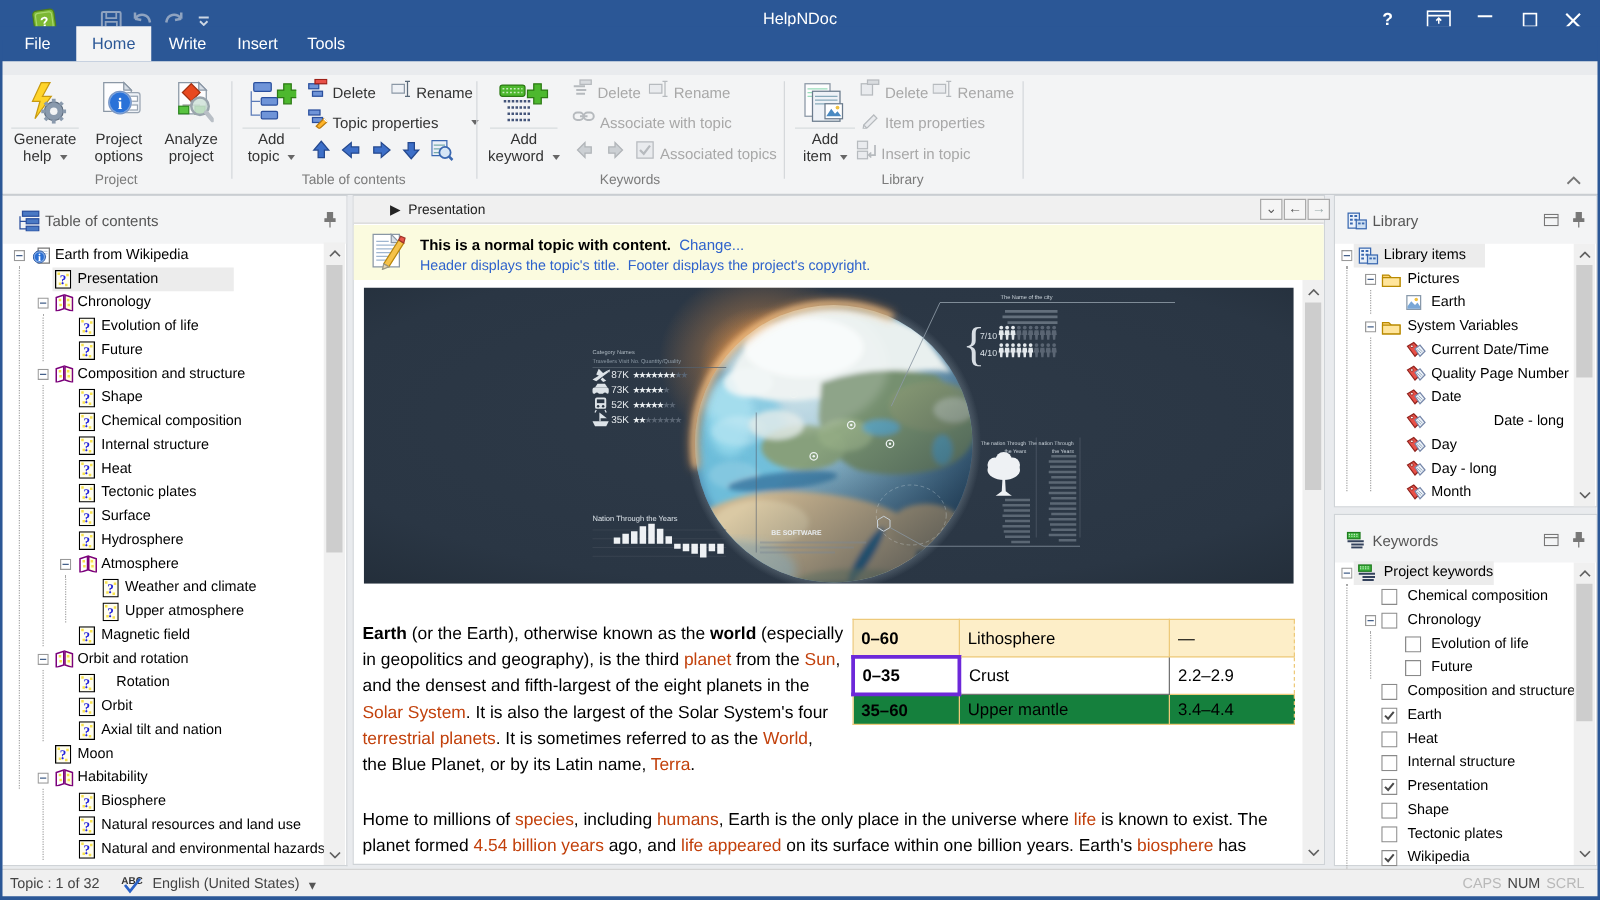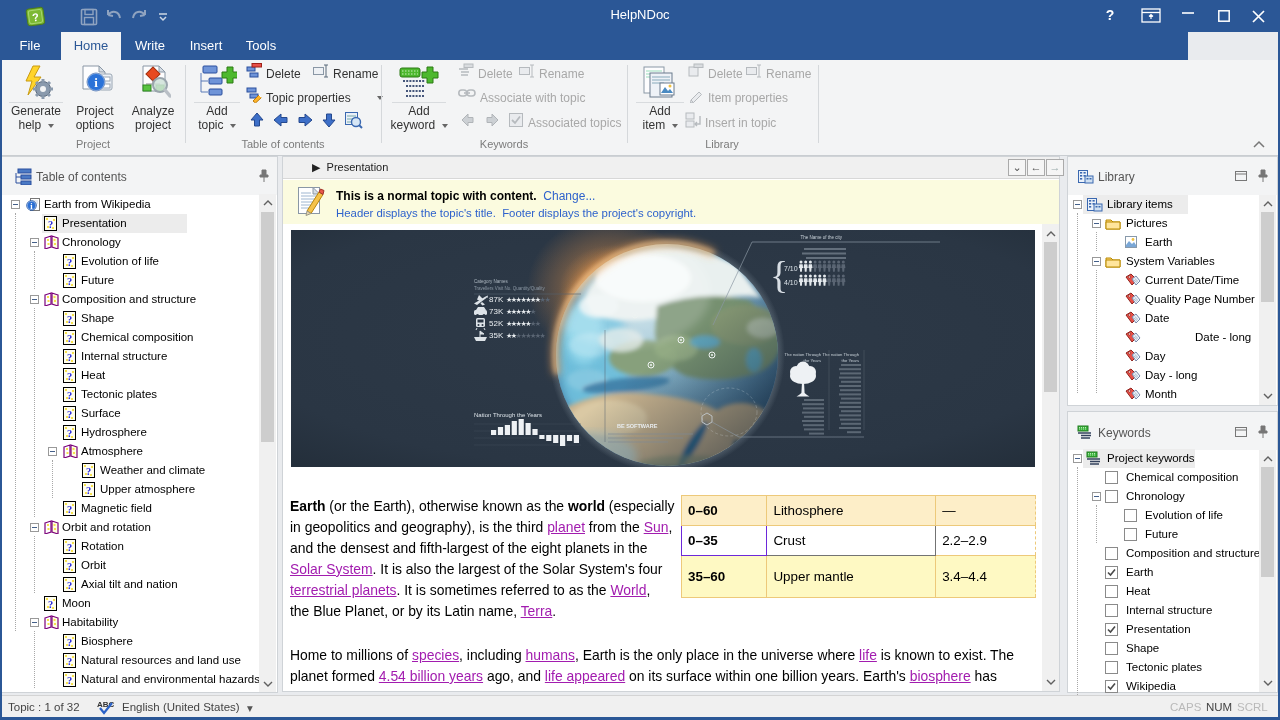--- a/index.html
+++ b/index.html
@@ -1,18 +1,18 @@
 <!DOCTYPE html>
 <html><head><meta charset="utf-8"><style>
 *{margin:0;padding:0;box-sizing:border-box}
 html,body{width:1280px;height:720px;overflow:hidden;font-family:"Liberation Sans",sans-serif;background:#e9ebee}
 .abs{position:absolute}
 #win{position:relative;width:1280px;height:720px;background:#e9ebee}
 .titlebar{position:absolute;left:0;top:0;width:1280px;height:32px;background:#2b5796}
-.tabrow{position:absolute;left:0;top:32px;width:1188px;height:28px;background:#2b5796}
+.tabrow{position:absolute;left:0;top:21px;width:1280px;height:28px;background:#2b5796}
 .tab{position:absolute;top:0;height:28px;color:#fff;font-size:13px;line-height:28px;text-align:center}
 .tab.active{background:#f3f4f5;color:#2b5796}
 .ribbon{position:absolute;left:0;top:60px;width:1280px;height:96px;background:#f3f4f5;border-bottom:1px solid #c9cdd1}
 .grplabel{position:absolute;font-size:11px;color:#7b7b7b;text-align:center;top:138px;height:13px;line-height:13px}
 .gsep{position:absolute;top:65px;height:78px;width:1px;background:#d5d8db}
 .bigbtn{position:absolute;top:62px;width:58px;height:74px;text-align:center;font-size:12px;color:#333}
 .bigbtn .lbl{position:absolute;top:42px;width:100%;line-height:14px}
 .smallbtn{position:absolute;height:22px;font-size:12px;color:#333;white-space:nowrap}
 .smallbtn .txt{position:absolute;left:20px;top:3px;line-height:16px}
 .smallbtn.dis{color:#a8a8a8}
@@ -20,21 +20,21 @@
 .panel{position:absolute;background:#fff;border:1px solid #cfd3d7}
 .phead{position:absolute;left:0;top:0;right:0;height:37px;background:#f3f4f5;font-size:12px;color:#444}
 .tree{position:absolute;font-size:11.5px;color:#000;white-space:nowrap}
 .tsel{position:absolute;background:#ececec;height:19px}
 .tlabel{position:absolute;top:0;height:19px;line-height:19px}
 .vdot{position:absolute;width:1px;border-left:1px dotted #a8a8a8}
 .scroll{position:absolute;background:#f0f0f0}
 .thumb{position:absolute;background:#cdcdcd}
 .statusbar{position:absolute;left:0;top:695px;width:1280px;height:23px;background:#f0f0f0;border-top:1px solid #d4d4d4;font-size:11.5px;color:#444}
 .winbtn{position:absolute;top:0;height:32px;color:#fff;text-align:center}
-a.lk{color:#a21caf;text-decoration:underline}
+a.lk{color:#c2410c;}
 .edittext{font-size:13.9px;color:#000;line-height:21px;white-space:nowrap}
 </style></head>
 <body>
 <div id="win">
     <div class="titlebar">
       <svg class="abs" style="left:25px;top:6px" width="22" height="22" viewBox="0 0 22 22">
         <g transform="rotate(-8 11 11)">
           <rect x="2" y="2" width="17" height="17" rx="3" fill="#7cb833" stroke="#4e7d1a"></rect>
           <rect x="4" y="4" width="13" height="13" rx="2" fill="none" stroke="#a8d66e"></rect>
           <text x="10.5" y="15" font-size="11" font-weight="bold" fill="#fff" text-anchor="middle">?</text>
@@ -503,21 +503,21 @@
       </svg>
 <div class="tlabel" style="left:62px;top:518px">Orbit and rotation</div>
 <svg class="abs" style="left:63px;top:539px" width="13" height="15" viewBox="0 0 13 15">
         <rect x="0.5" y="0.5" width="12" height="14" fill="#fffef0" stroke="#000"></rect>
         <rect x="2" y="2" width="2" height="2" fill="#f7e14c"></rect>
         <rect x="9" y="3" width="2" height="2" fill="#f7e14c"></rect>
         <rect x="3" y="10" width="2" height="2" fill="#f7e14c"></rect>
         <rect x="8" y="11" width="2" height="2" fill="#f7e14c"></rect>
         <text x="6.5" y="11.5" font-size="10.5" font-weight="bold" fill="#2222dd" text-anchor="middle" font-family="Liberation Serif">?</text>
       </svg>
-<div class="tlabel" style="left:81px;top:537px">Rotation</div>
+<div class="tlabel" style="left:93px;top:537px">Rotation</div>
 <svg class="abs" style="left:63px;top:558px" width="13" height="15" viewBox="0 0 13 15">
         <rect x="0.5" y="0.5" width="12" height="14" fill="#fffef0" stroke="#000"></rect>
         <rect x="2" y="2" width="2" height="2" fill="#f7e14c"></rect>
         <rect x="9" y="3" width="2" height="2" fill="#f7e14c"></rect>
         <rect x="3" y="10" width="2" height="2" fill="#f7e14c"></rect>
         <rect x="8" y="11" width="2" height="2" fill="#f7e14c"></rect>
         <text x="6.5" y="11.5" font-size="10.5" font-weight="bold" fill="#2222dd" text-anchor="middle" font-family="Liberation Serif">?</text>
       </svg>
 <div class="tlabel" style="left:81px;top:556px">Orbit</div>
 <svg class="abs" style="left:63px;top:577px" width="13" height="15" viewBox="0 0 13 15">
@@ -889,25 +889,25 @@
     <div class="abs edittext" style="left:290px;top:645px">Home to millions of <a class="lk">species</a>, including <a class="lk">humans</a>, Earth is the only place in the universe where <a class="lk">life</a> is known to exist. The<br>planet formed <a class="lk">4.54 billion years</a> ago, and <a class="lk">life appeared</a> on its surface within one billion years. Earth's <a class="lk">biosphere</a> has</div>
     <div class="abs" style="left:681px;top:495px;width:355px;font-size:13.4px;color:#000">
 <table style="border-collapse:collapse;width:355px">
 <tbody>
 <tr style="height:30px;background:#fdeec8">
  <td style="border:1px solid #edc97a;padding-left:6px"><b>0–60</b></td>
             <td style="border:1px solid #edc97a;padding-left:6px">Lithosphere</td>
             <td style="border:1px solid #edc97a;border-right-style:dashed;padding-left:6px">—</td>
 </tr>
 <tr style="height:30px;background:#fff">
- <td style="border:1px solid #6d28d9;padding-left:6px"><b>0–35</b></td>
+ <td style="border:3px solid #6d28d9;padding-left:6px"><b>0–35</b></td>
             <td style="border:1px solid #737373;padding-left:6px">Crust</td>
             <td style="border:1px solid #edc97a;border-right-style:dashed;padding-left:6px">2.2–2.9</td>
 </tr>
-<tr style="height:42px;background:#fef9c3">
+<tr style="height:24px;background:#15803d">
  <td style="border:1px solid #edc97a;padding-left:6px"><b>35–60</b></td>
             <td style="border:1px solid #edc97a;padding-left:6px">Upper mantle</td>
             <td style="border:1px solid #edc97a;border-right-style:dashed;padding-left:6px">3.4–4.4</td>
 </tr>
 </tbody>
       </table>
     </div>
     <div class="panel" style="left:1067px;top:156px;width:211px;height:250px">
       <div class="phead" style="height:38px"></div>
       <svg class="abs" style="left:9px;top:12px" width="17" height="15" viewBox="0 0 17 15">

